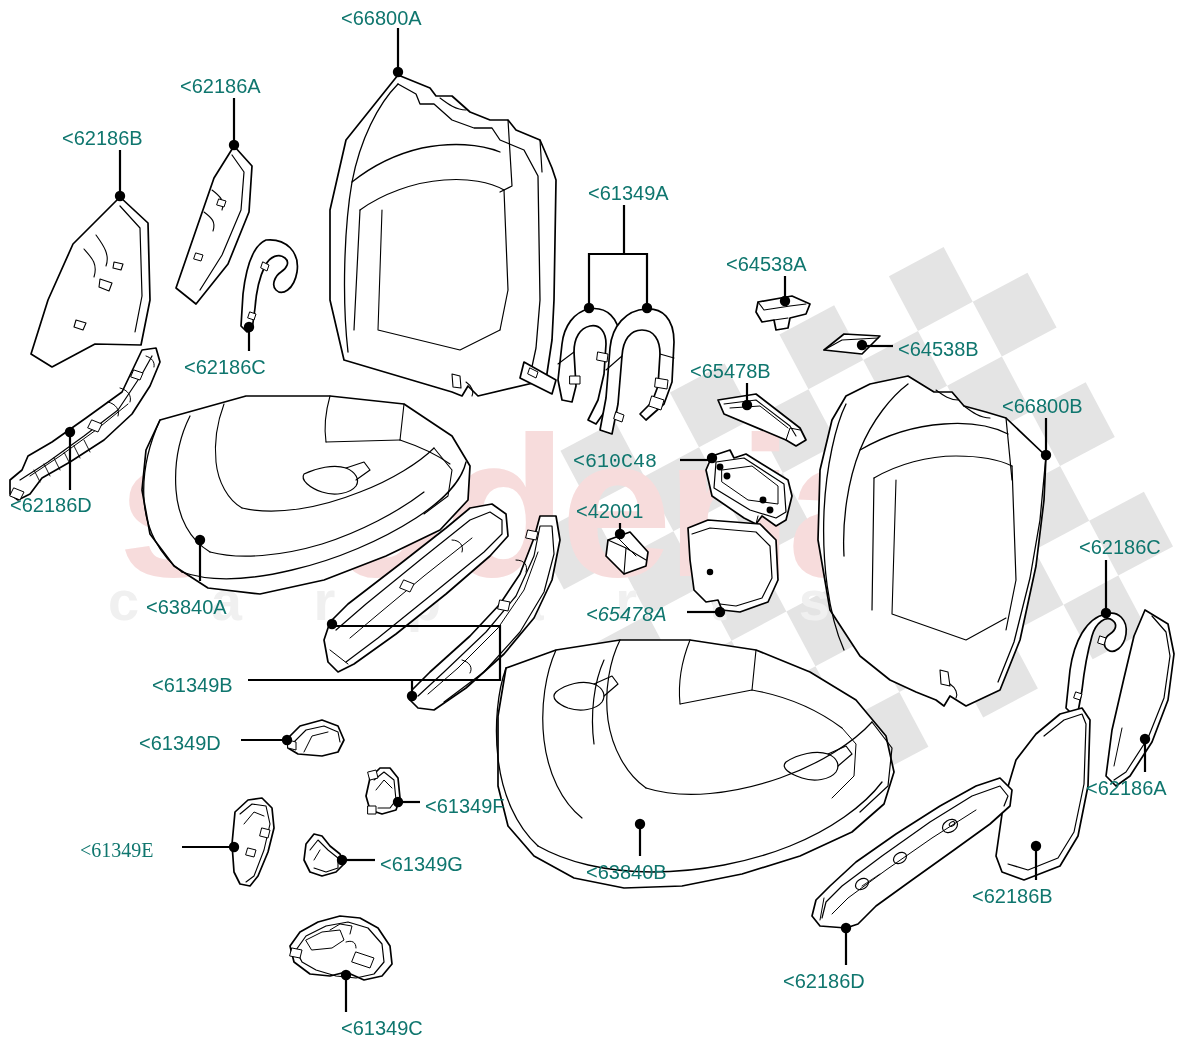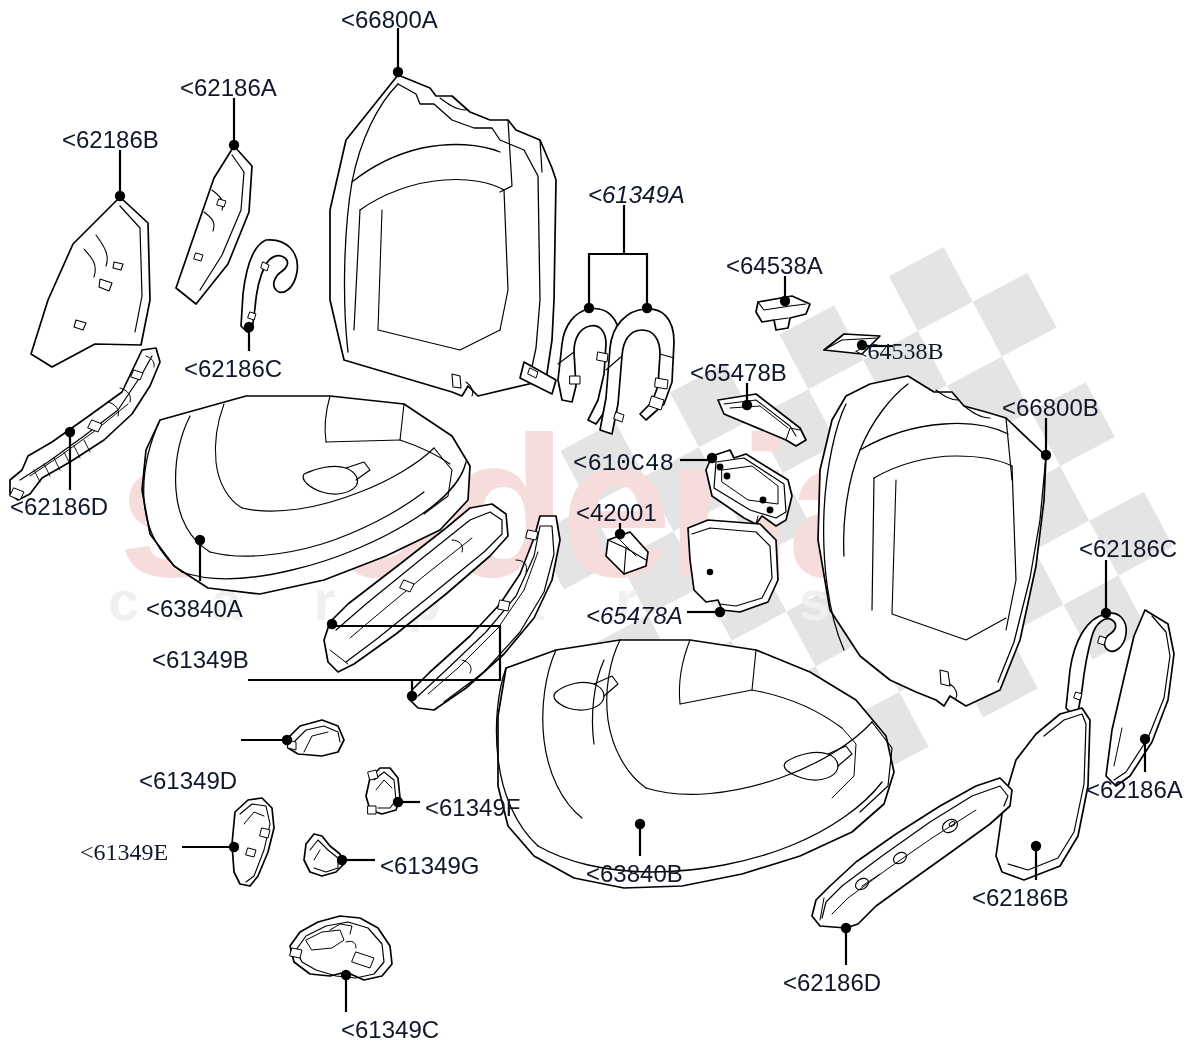--- a/index.html
+++ b/index.html
@@ -26,23 +26,23 @@
     left: 0; top: 0;
     width: 1200px; height: 1047px;
   }
   #label-layer {
     position: absolute;
     left: 0; top: 0;
     width: 1200px; height: 1047px;
   }
   .part-label {
     position: absolute;
-    color: #0f172a;
+    color: #0f766e;
     font-family: "Liberation Sans", sans-serif;
-    font-size: 24px;
+    font-size: 20px;
     font-weight: 400;
     letter-spacing: 0px;
     white-space: nowrap;
     line-height: 1;
     cursor: default;
   }
   .wm-scuderia {
     position: absolute;
     font-family: "Liberation Sans", sans-serif;
     font-weight: 700;
@@ -496,34 +496,34 @@
       <circle cx="1036" cy="846" r="5.2"></circle>
       <circle cx="846" cy="928" r="5.2"></circle>
       <circle cx="346" cy="975" r="5.2"></circle>
     </g>
   </svg>
 
   
   <div class="part-label" style="left:341px; top:8px;">&lt;66800A</div>
   <div class="part-label" style="left:180px; top:76px;">&lt;62186A</div>
   <div class="part-label" style="left:62px;  top:128px;">&lt;62186B</div>
-  <div class="part-label" style="left:588px; top:183px;font-style:italic;">&lt;61349A</div>
+  <div class="part-label" style="left:588px; top:183px;">&lt;61349A</div>
   <div class="part-label" style="left:726px; top:254px;">&lt;64538A</div>
   <div class="part-label" style="left:184px; top:357px;">&lt;62186C</div>
-  <div class="part-label" style="left:854px; top:339px;font-family:Liberation Serif, serif;">&lt;64538B</div>
+  <div class="part-label" style="left:898px; top:339px;">&lt;64538B</div>
   <div class="part-label" style="left:690px; top:361px;">&lt;65478B</div>
   <div class="part-label" style="left:984px; top:396px;margin-left:18px;">&lt;66800B</div>
   <div class="part-label" style="left:573px; top:452px;font-family:Liberation Mono, monospace;">&lt;610C48</div>
   <div class="part-label" style="left:10px;  top:495px;">&lt;62186D</div>
   <div class="part-label" style="left:576px; top:501px;">&lt;42001</div>
   <div class="part-label" style="left:1079px; top:537px;">&lt;62186C</div>
   <div class="part-label" style="left:146px; top:597px;">&lt;63840A</div>
   <div class="part-label" style="left:586px; top:604px;font-style:italic;">&lt;65478A</div>
-  <div class="part-label" style="left:152px; top:648px;">&lt;61349B</div>
-  <div class="part-label" style="left:139px; top:733px;margin-top:36px;">&lt;61349D</div>
+  <div class="part-label" style="left:152px; top:675px;">&lt;61349B</div>
+  <div class="part-label" style="left:139px; top:733px;">&lt;61349D</div>
   <div class="part-label" style="left:425px; top:796px;">&lt;61349F</div>
   <div class="part-label" style="left:1086px; top:778px;">&lt;62186A</div>
   <div class="part-label" style="left:80px;  top:840px;font-family:Liberation Serif, serif;">&lt;61349E</div>
   <div class="part-label" style="left:586px; top:862px;">&lt;63840B</div>
   <div class="part-label" style="left:380px; top:854px;">&lt;61349G</div>
   <div class="part-label" style="left:972px; top:886px;">&lt;62186B</div>
   <div class="part-label" style="left:783px; top:971px;">&lt;62186D</div>
   <div class="part-label" style="left:293px; top:1018px;margin-left:48px;">&lt;61349C</div>
   </div>
 

